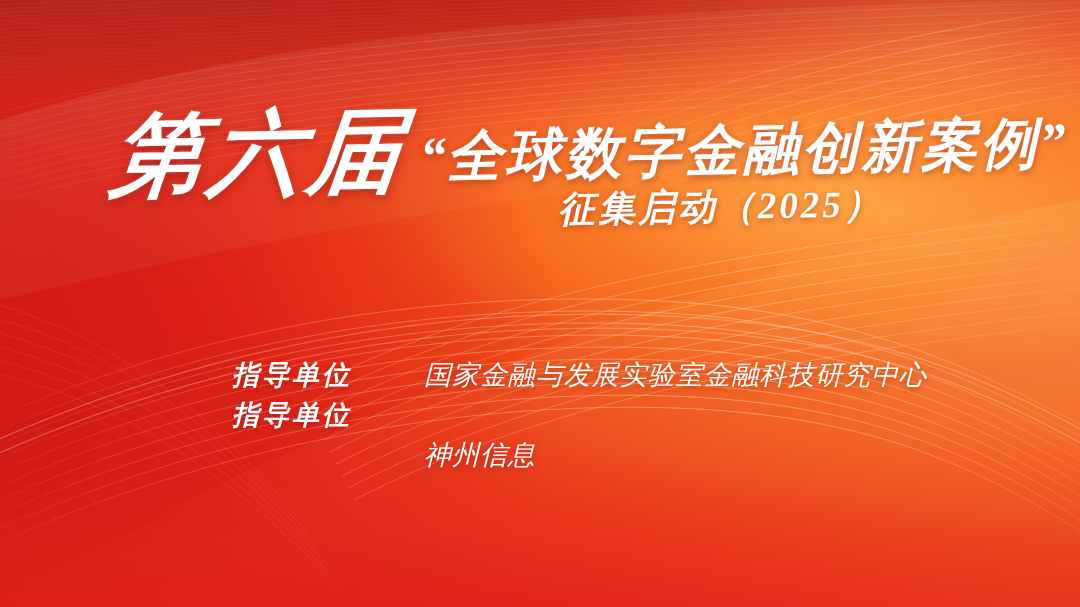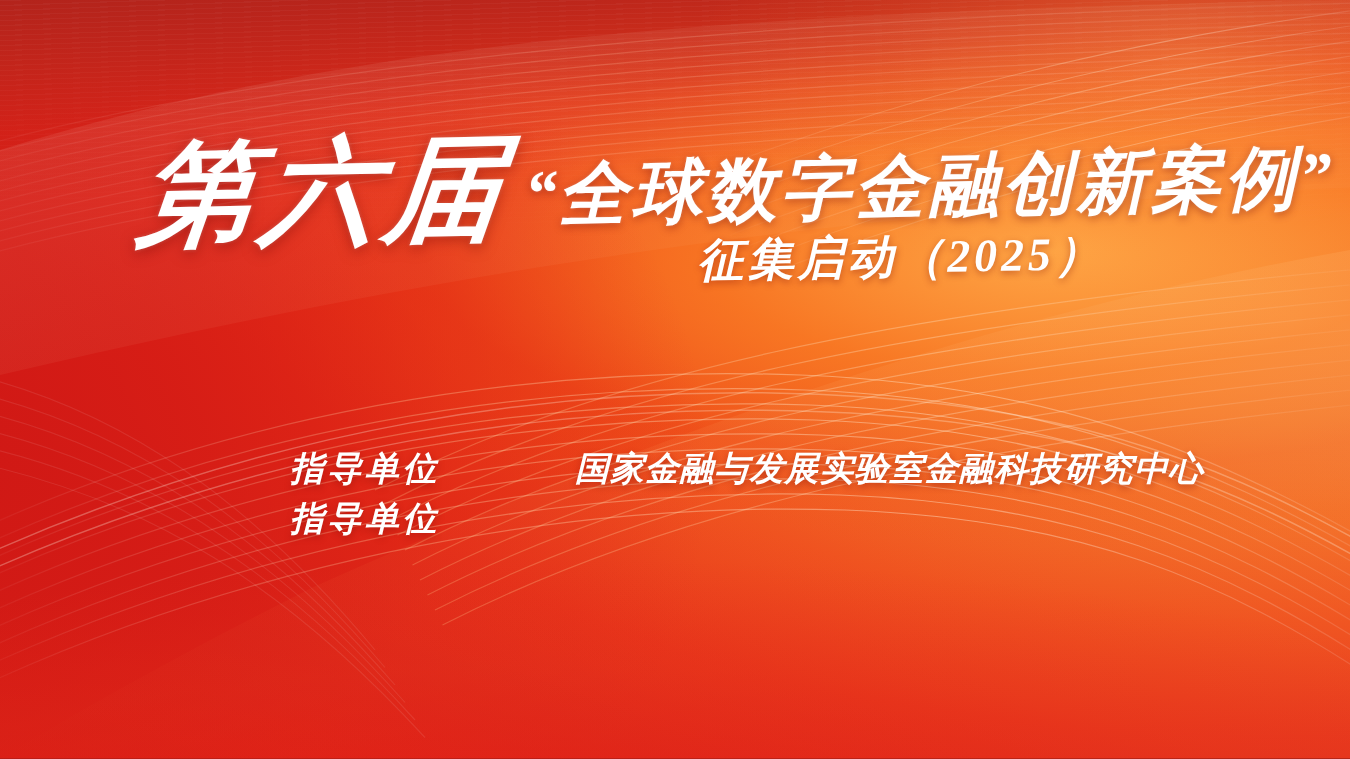--- a/index.html
+++ b/index.html
@@ -117,24 +117,23 @@
   .org-label{
     width:192px;flex:0 0 192px;
     font-size:27px;line-height:1.14;
     letter-spacing:.11em;
     font-weight:700;font-style:italic;
     text-shadow:0 2px 6px rgba(130,14,8,.45);
   }
   .org-value{
     font-size:27px;line-height:1.14;
     letter-spacing:.035em;
-    font-weight:700;font-style:italic;
+    font-weight:400;font-style:italic;
     white-space:nowrap;
     text-shadow:0 2px 6px rgba(130,14,8,.45);
-    margin-left:36px;
   }
   .org-row.cont .org-label{visibility:hidden;}
 </style>
 </head>
 <body>
 
 <div id="poster">
 
   <div class="bg-layer" id="bg-base"></div>
   <div class="bg-layer" id="bg-core"></div>
@@ -258,16 +257,20 @@
       <div class="org-row">
         <div class="org-label">指导单位</div>
         <div class="org-value">国家金融与发展实验室金融科技研究中心</div>
       </div>
 
       <div class="org-row">
         <div class="org-label">指导单位</div>
       </div>
 
 
+      <div class="org-row cont">
+        <div class="org-label">承办单位</div>
+        <div class="org-value">神州信息</div>
+      </div>
 
     </div>
   </div>
 </div>
 
 </body></html>

